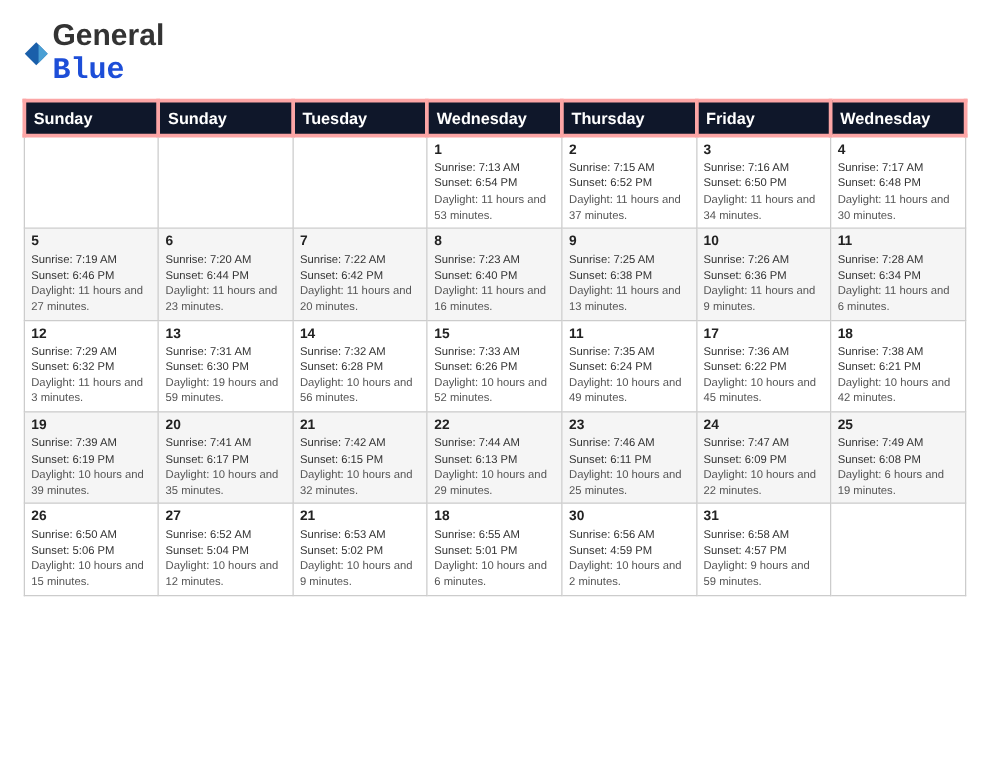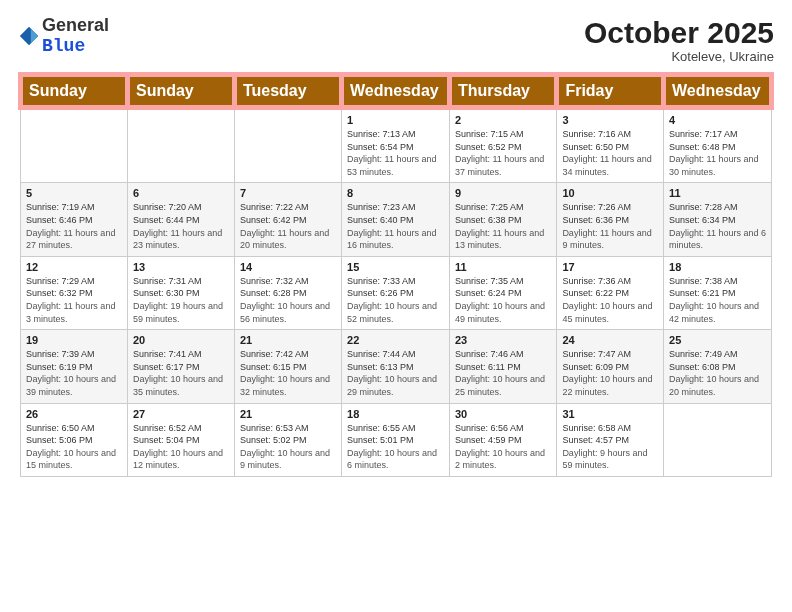--- a/index.html
+++ b/index.html
@@ -20,21 +20,21 @@
       display: flex;
       justify-content: space-between;
       align-items: flex-start;
       margin-bottom: 8px;
     }
     .logo {
       display: flex;
       align-items: center;
     }
     .logo-text {
-      font-size: 18px;
+      font-size: 24px;
       font-weight: bold;
       line-height: 1.1;
     }
     .logo-general { color: #333; }
     .logo-blue { color: #1d4ed8; font-family: Liberation Mono, monospace; }
     .logo-icon {
       width: 22px;
       height: 22px;
       margin-right: 2px;
     }
@@ -51,27 +51,27 @@
       font-size: 13px;
       color: #444;
     }
     .calendar {
       width: 100%;
       border-collapse: collapse;
       border: 1px solid #bbb;
       font-size: 9.5px;
     }
     .calendar th {
-      background: #a16207;
+      background: #0f172a;
       color: #fff;
       text-align: left;
       padding: 5px 6px;
-      font-size: 16px;
-      font-weight: bold;
-      border: 5px solid #fca5a5;
+      font-size: 13px;
+      font-weight: bold;
+      border: 3px solid #fca5a5;
     }
     .calendar td {
       vertical-align: top;
       padding: 4px 5px;
       border: 1px solid #ccc;
       width: 108px;
       min-height: 70px;
       background: #fff;
       font-size: 9px;
       color: #333;
@@ -109,24 +109,20 @@
         <polygon points="12,2 22,12 12,22 2,12" fill="#1a5faa"></polygon>
         <polygon points="14,4 22,12 14,20" fill="#4a9fd4"></polygon>
       </svg>
       <div>
         <div class="logo-text">
           <span class="logo-general">General</span><br>
           <span class="logo-blue">Blue</span>
         </div>
       </div>
     </div>
-    <div class="title-block">
-      <div class="month-title">October 2025</div>
-      <div class="subtitle">Koteleve, Ukraine</div>
-    </div>
   </div>
 
   <table class="calendar">
     <thead>
       <tr>
         <th>Sunday</th>
         <th>Sunday</th>
         <th>Tuesday</th>
         <th>Wednesday</th>
         <th>Thursday</th>
@@ -236,21 +232,21 @@
           <td>
             <div class="day-num">23</div>
             <div class="day-info">Sunrise: 7:46 AM<br>Sunset: 6:11 PM<br><span class="daylight-label">Daylight: 10 hours and 25 minutes.</span></div>
           </td>
           <td>
             <div class="day-num">24</div>
             <div class="day-info">Sunrise: 7:47 AM<br>Sunset: 6:09 PM<br><span class="daylight-label">Daylight: 10 hours and 22 minutes.</span></div>
           </td>
           <td>
             <div class="day-num">25</div>
-            <div class="day-info">Sunrise: 7:49 AM<br>Sunset: 6:08 PM<br><span class="daylight-label">Daylight: 10 hours and 20 minutes.</span></div>
+            <div class="day-info">Sunrise: 7:49 AM<br>Sunset: 6:08 PM<br><span class="daylight-label">Daylight: 6 hours and 19 minutes.</span></div>
           </td>
         </tr>
         <tr>
           <td>
             <div class="day-num">26</div>
             <div class="day-info">Sunrise: 6:50 AM<br>Sunset: 5:06 PM<br><span class="daylight-label">Daylight: 10 hours and 15 minutes.</span></div>
           </td>
           <td>
             <div class="day-num">27</div>
             <div class="day-info">Sunrise: 6:52 AM<br>Sunset: 5:04 PM<br><span class="daylight-label">Daylight: 10 hours and 12 minutes.</span></div>

